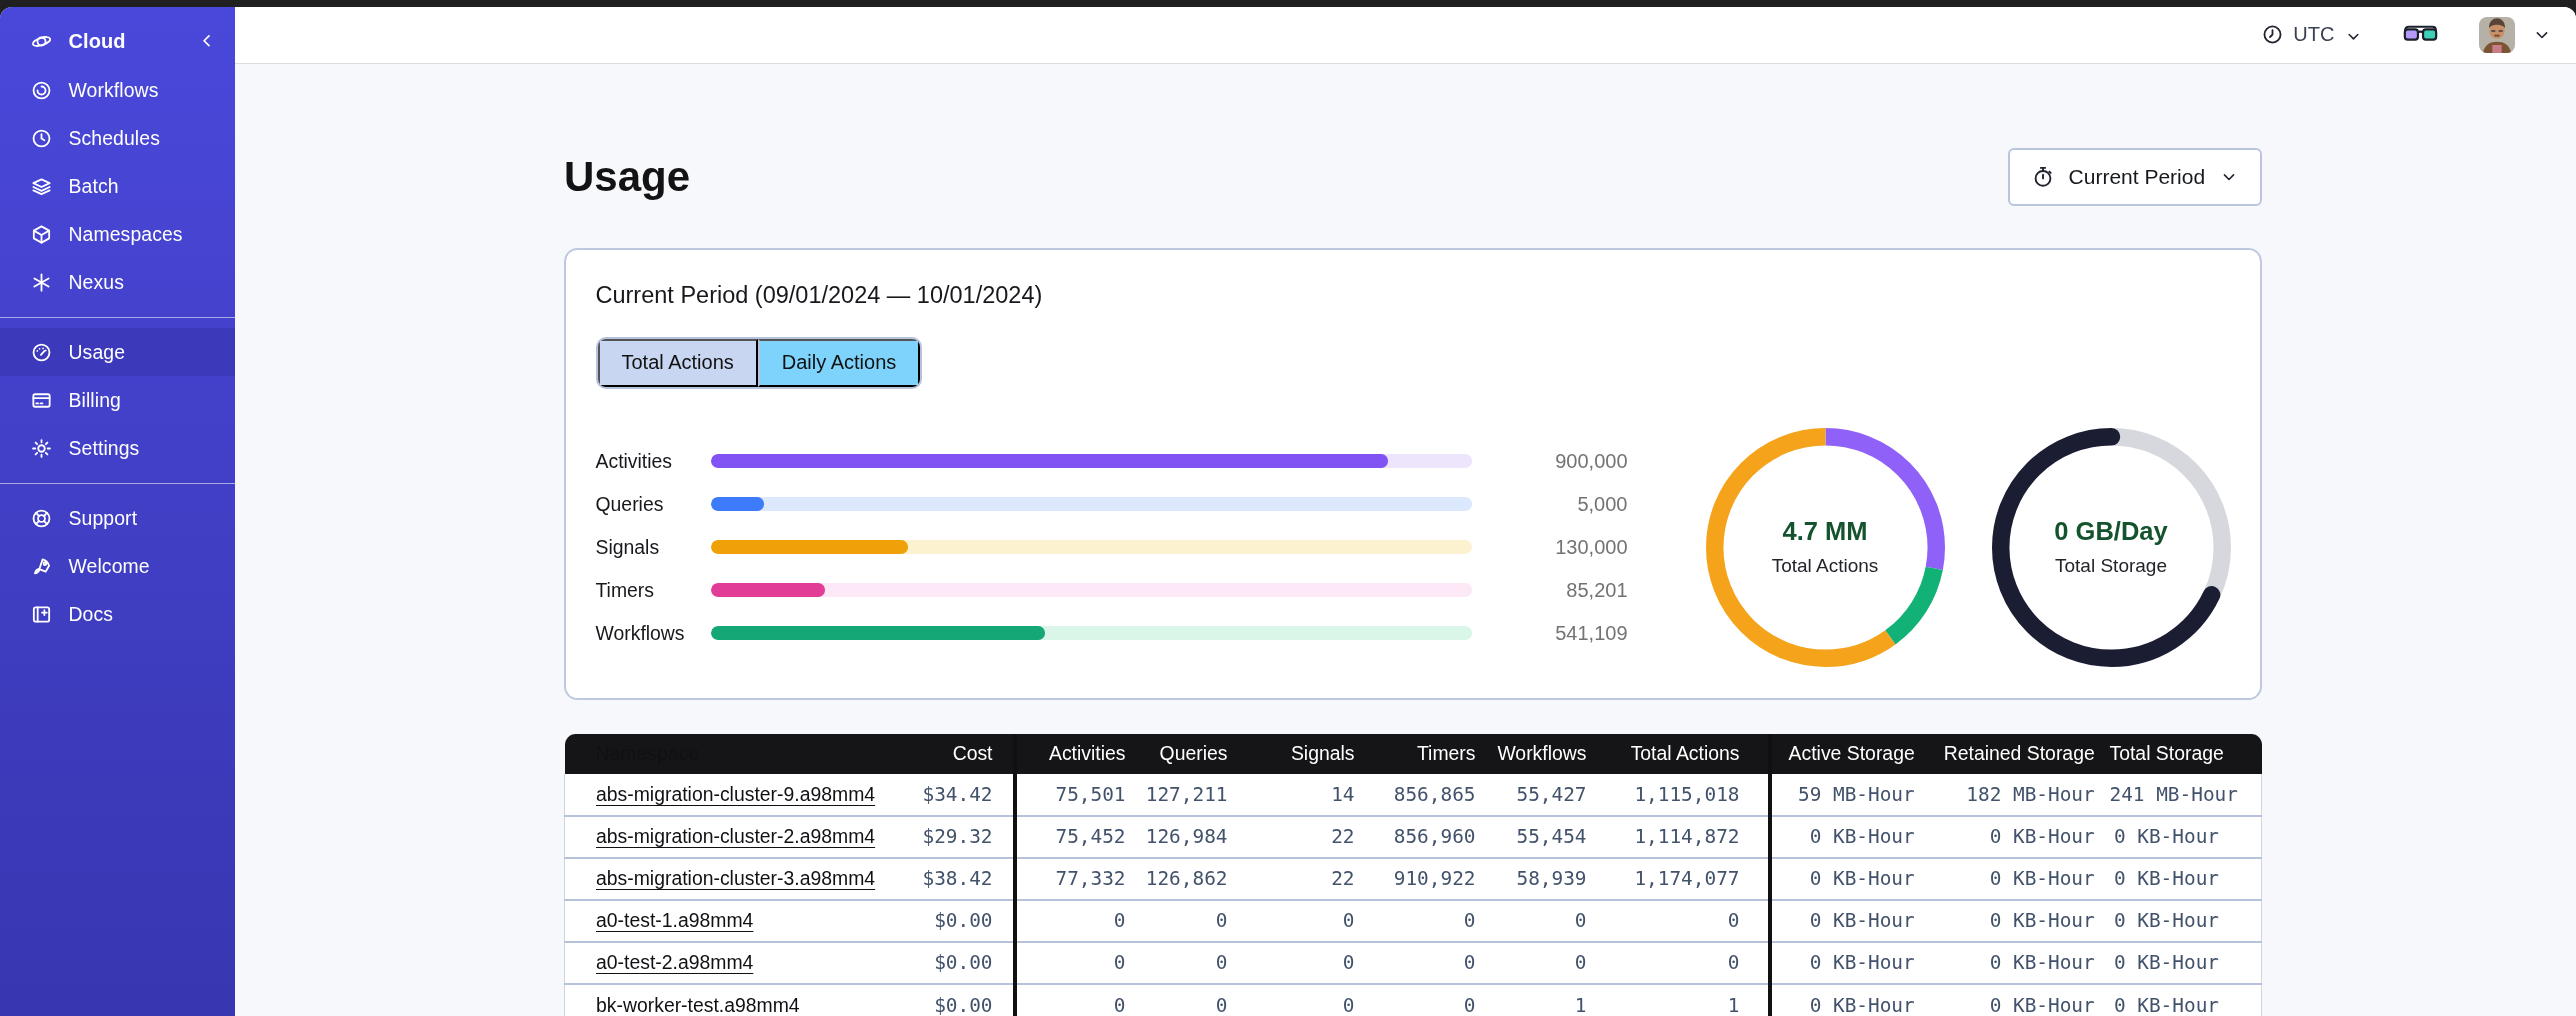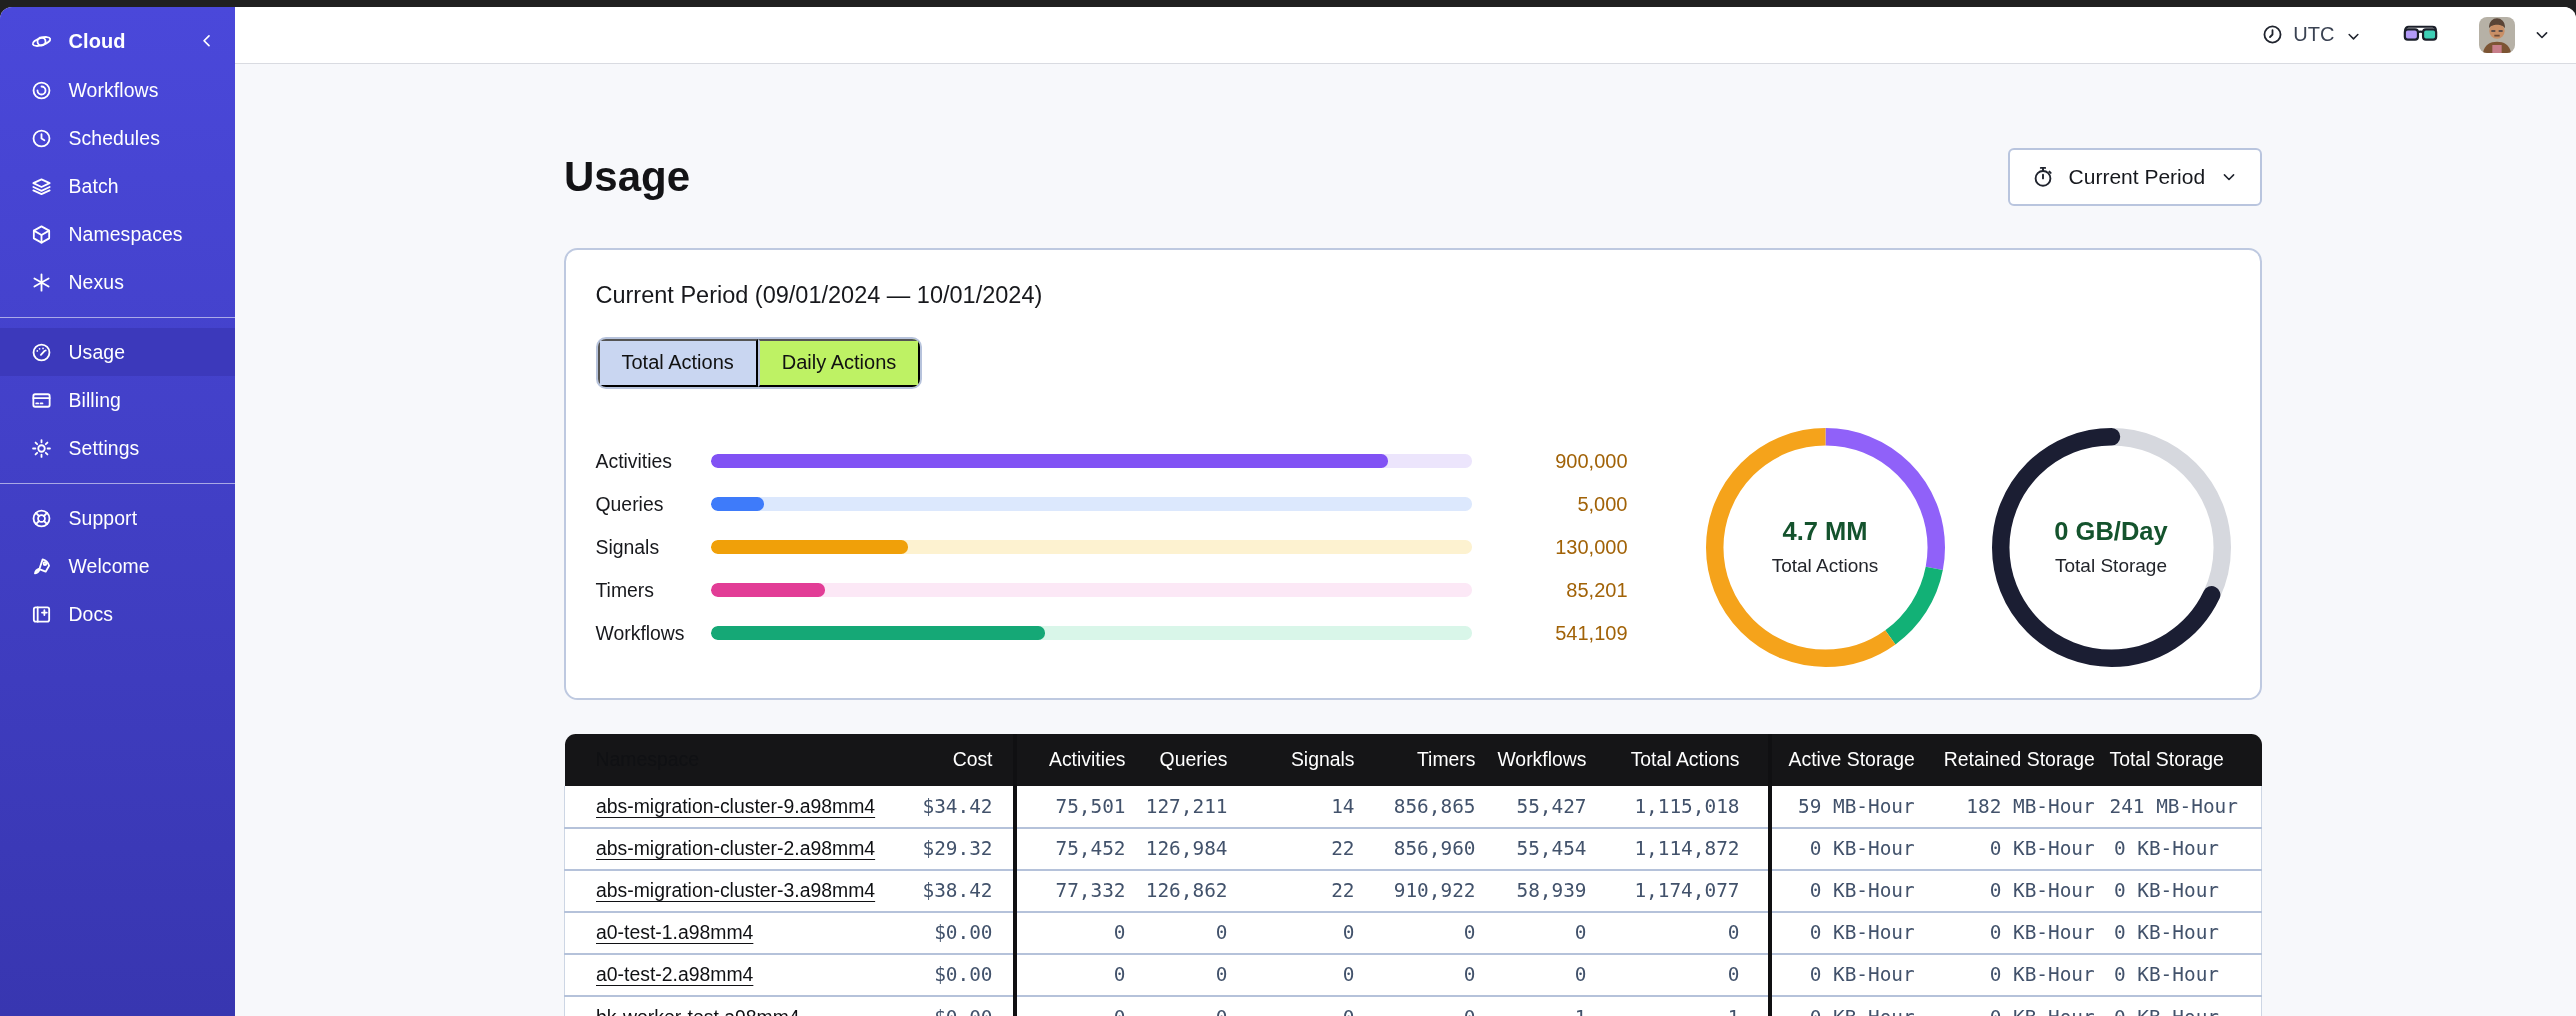--- a/index.html
+++ b/index.html
@@ -34,40 +34,40 @@
   
   .content{position:absolute;left:235px;top:57px;right:0;bottom:0;background:var(--content-bg);overflow:hidden;}
   .inner{width:1698px;margin-left:329px;}
   .title-row{display:flex;align-items:center;justify-content:space-between;margin-top:84px;}
   .page-title{font-size:42px;font-weight:600;color:#131316;}
   .period-btn{display:flex;align-items:center;gap:13.4px;height:58px;padding:0 21.5px;background:#fff;border:2px solid #b9c5de;border-radius:6px;font-size:21px;font-weight:500;color:#16181d;cursor:pointer;}
   
   .card{margin-top:42px;background:#fff;border:2px solid var(--card-border);border-radius:13.4px;padding:32px 29.5px 31px 29.5px;}
   .card-title{font-size:23.5px;font-weight:500;color:#17181c;}
   .tabs{display:inline-flex;margin-top:28px;border:2px solid #b7c3dc;border-radius:10px;overflow:hidden;}
-  .tab{height:48px;padding:0 22px;display:flex;align-items:center;font-size:20px;color:#111;background:#bef264;cursor:pointer;}
+  .tab{height:48px;padding:0 22px;display:flex;align-items:center;font-size:20px;color:#111;background:#7dd3fc;cursor:pointer;}
   .tab.active{background:var(--tab-active);}
   .tab + .tab{border-left:2px solid #b7c3dc;}
   .chart-row{display:flex;align-items:center;margin-top:39px;}
   .bars{width:1036px;}
   .bar-row{display:flex;align-items:center;height:20px;margin-bottom:23px;}
   .bar-row:last-child{margin-bottom:0;}
   .bar-label{width:115px;font-size:19.4px;color:#17181c;flex:none;}
   .bar-track{width:761px;height:13.4px;border-radius:6.7px;flex:none;overflow:hidden;}
   .bar-fill{height:13.4px;border-radius:6.7px;}
-  .bar-value{flex:1;text-align:right;font-size:20px;color:#a16207;padding-right:4px;}
+  .bar-value{flex:1;text-align:right;font-size:20px;color:#737373;padding-right:4px;}
   .donuts{margin-left:auto;display:flex;gap:47px;}
   .donut{position:relative;width:239px;height:239px;flex:none;}
   .donut svg{position:absolute;inset:0;}
   .donut-center{position:absolute;inset:0;display:flex;flex-direction:column;align-items:center;justify-content:center;gap:9.4px;}
   .donut-value{font-size:25.5px;font-weight:600;color:#14532d;}
   .donut-caption{font-size:19px;color:#23252b;}
   
   .ns-table{margin-top:34px;width:1698px;border-collapse:collapse;table-layout:fixed;}
-  .ns-table thead th{background:var(--thead-bg);color:#fff;font-size:19.4px;font-weight:500;height:52px;text-align:right;padding-right:20px;white-space:nowrap;}
+  .ns-table thead th{background:var(--thead-bg);color:#fff;font-size:19.4px;font-weight:500;height:40px;text-align:right;padding-right:20px;white-space:nowrap;}
   .ns-table thead th:first-child{text-align:left;padding-left:31px;border-top-left-radius:10.7px;}
   .ns-table thead th:last-child{border-top-right-radius:10.7px;}
   .ns-table tbody td{background:#fff;height:42px;font-family:var(--mono);font-size:19.4px;color:var(--mono-ink);text-align:right;padding-right:20px;white-space:nowrap;}
   .ns-table tbody tr + tr td{border-top:2px solid var(--row-line);}
   .ns-table tbody td:first-child{border-left:1.3px solid #cdd6e4;}
   .ns-table tbody td:last-child{border-right:1.3px solid #cdd6e4;}
   .ns-table .gb{border-left:4px solid #101012 !important;}
   .ns-table thead th.gb{border-left-color:var(--thead-bg);}
   .c-ns{text-align:left !important;padding-left:31px !important;font-family:var(--sans) !important;color:#101114 !important;}
   .ns-link{text-decoration:underline;text-underline-offset:4px;text-decoration-thickness:1.3px;cursor:pointer;}

